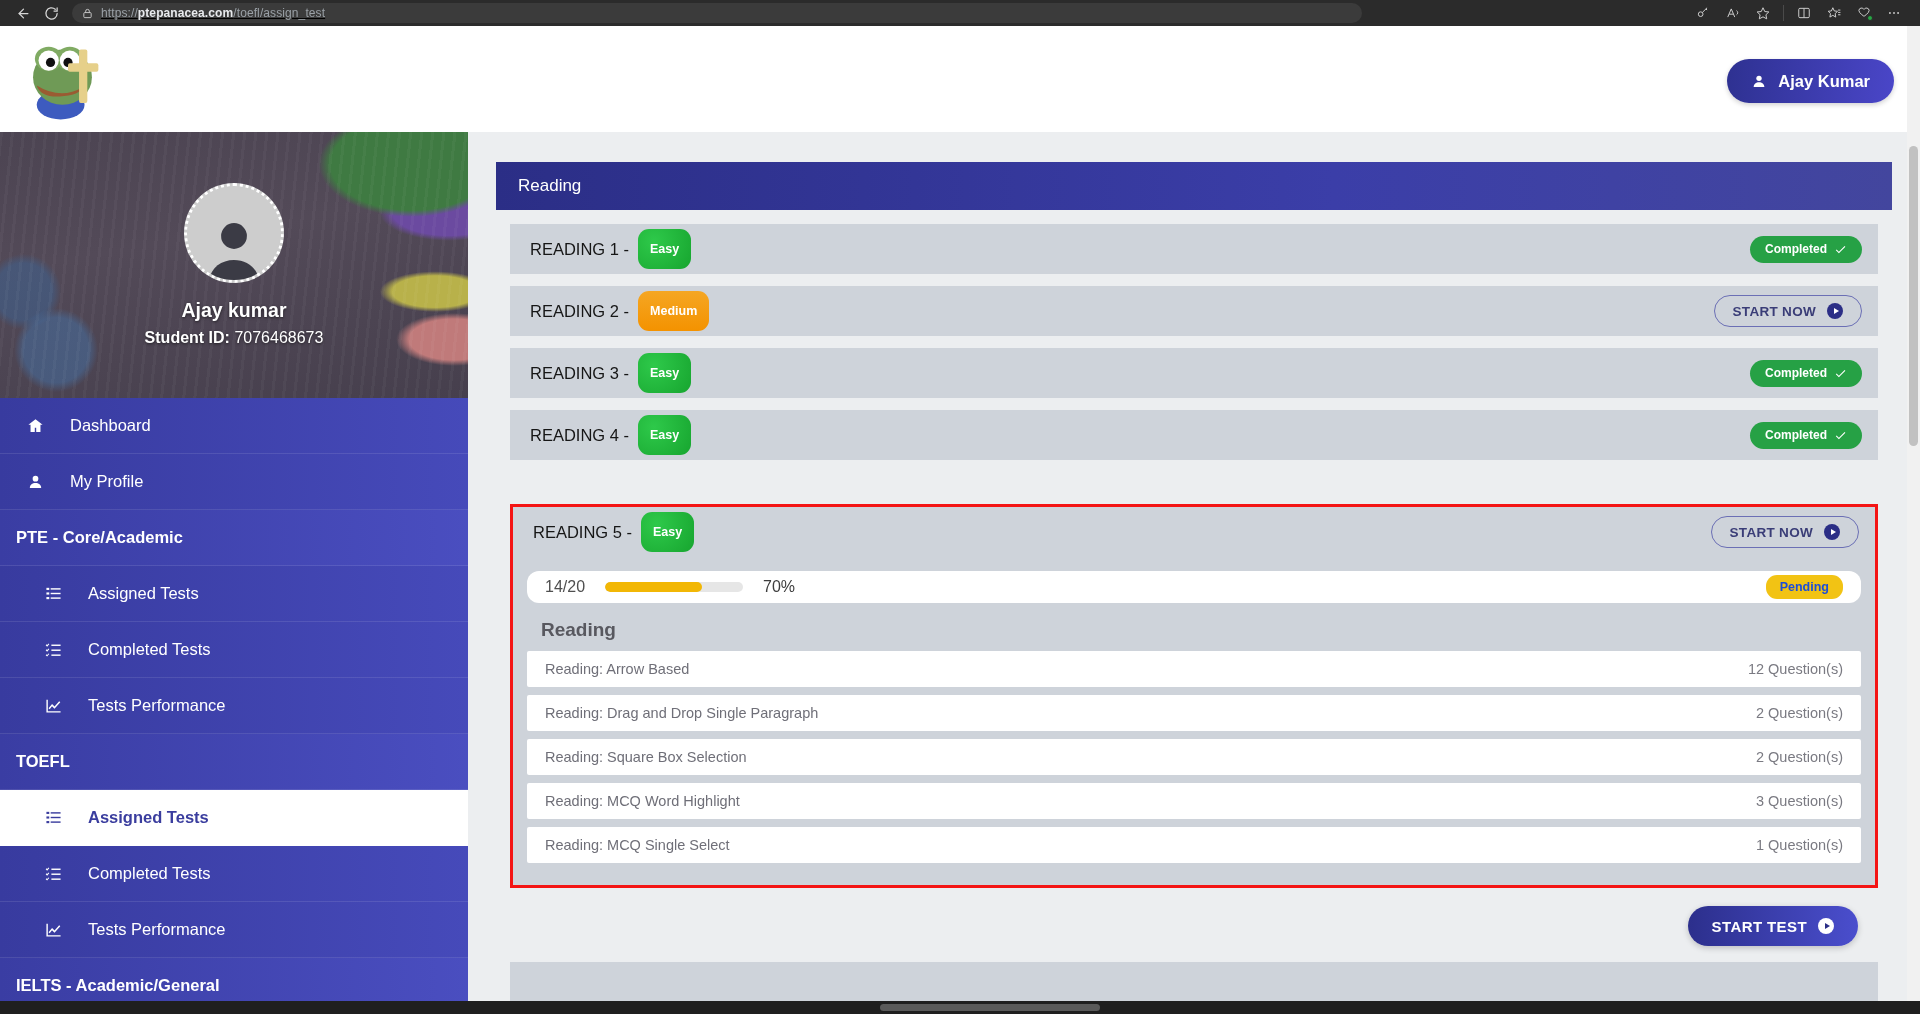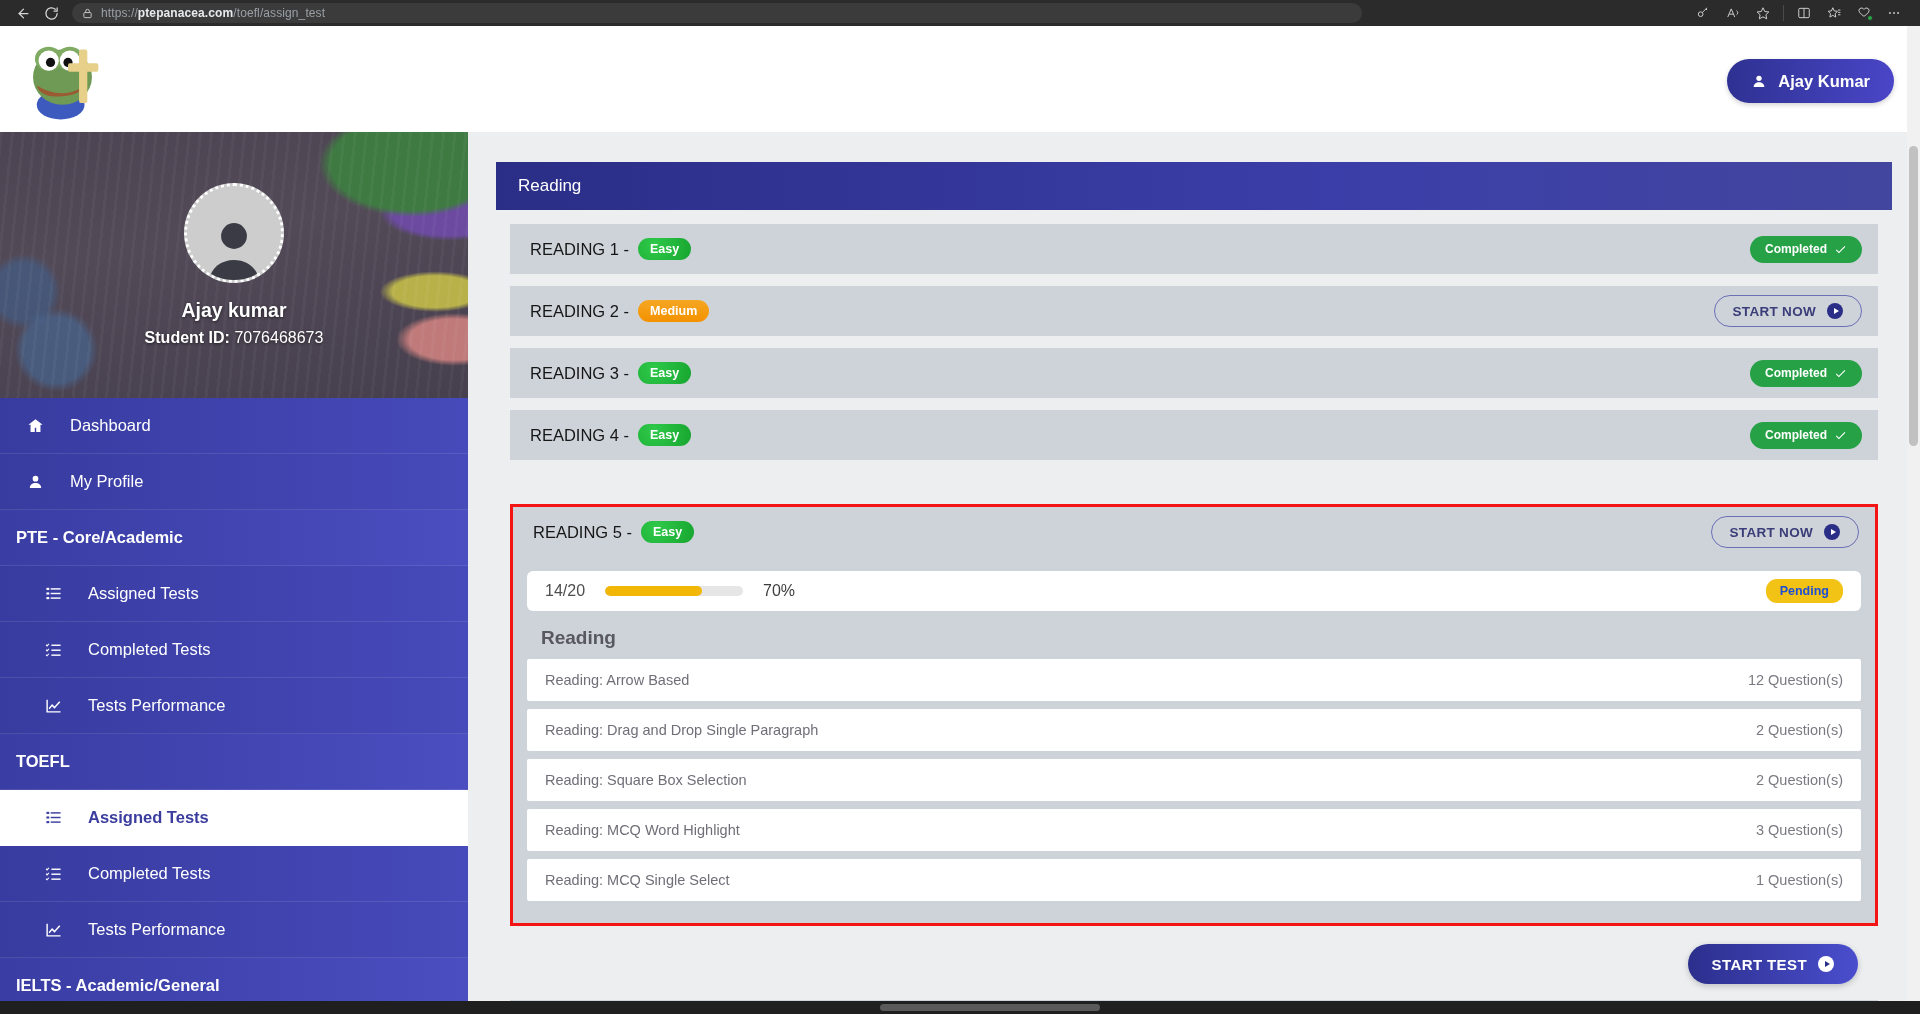--- a/index.html
+++ b/index.html
@@ -11,20 +11,21 @@
 
   
   .browser-bar {
     height: 26px;
     background: #2b2b2b;
     display: flex;
     align-items: center;
     padding: 0 10px;
     gap: 2px;
     position: relative;
+    text-decoration: underline;
   }
   .nav-btn {
     width: 26px; height: 22px;
     display: flex; align-items: center; justify-content: center;
     color: #d6d6d6;
     border-radius: 4px;
   }
   .nav-btn svg { width: 15px; height: 15px; }
   .urlbar {
     flex: 0 0 auto;
@@ -255,21 +256,21 @@
     margin-bottom: 12px;
     position: relative;
   }
   .test-name {
     font-size: 16.5px;
     color: #161616;
     display: flex; align-items: center; gap: 9px;
   }
   .pill {
     display: inline-flex; align-items: center; justify-content: center;
-    height: 22px; padding: 0 12px;
+    height: 40px; padding: 0 12px;
     border-radius: 11px;
     font-size: 12.5px; font-weight: 700;
     color: #fff;
   }
   .pill.easy { background: radial-gradient(circle at 30% 30%, #2ec94a, #17a52f); }
   .pill.medium { background: linear-gradient(180deg,#f5a623,#f49200); }
   .pill.pending { background: #f2c314; color: #1d4ed8; padding: 0 14px; height: 24px; }
 
   .row-right { margin-left: auto; display: flex; align-items: center; }
   .btn-completed {
@@ -314,22 +315,22 @@
     background: #ced3da;
     margin-bottom: 0;
     position: relative;
     margin-top: 44px;
   }
   .expanded .test-row { margin-bottom: 0; }
   .exp-inner { padding: 0 14px 14px 14px; background: #ced3da; }
 
   .score-bar {
     background: #fff;
-    border-radius: 6px;
-    height: 40px;
+    border-radius: 12px;
+    height: 32px;
     display: flex; align-items: center;
     padding: 0 18px;
     margin-top: 14px;
   }
   .score-text { font-size: 16px; color: #4f4f4f; }
   .progress-track {
     width: 138px; height: 10px;
     background: #e6e6e6;
     border-radius: 5px;
     margin: 0 20px;
@@ -337,21 +338,21 @@
   }
   .progress-fill { height: 100%; background: #f2b705; border-radius: 5px; }
   .score-pct { font-size: 16px; color: #3d3d3d; }
 
   .sec-title {
     font-size: 19px; font-weight: 700; color: #58585f;
     margin: 16px 0 10px 14px;
   }
   .q-row {
     background: #fff;
-    height: 42px;
+    height: 36px;
     display: flex; align-items: center;
     padding: 16px 18px;
     margin-bottom: 8px;
     border-radius: 2px;
     font-size: 14.5px;
     color: #6f6f78;
   }
   .q-count { margin-left: auto; color: #7a7a82; font-size: 14.5px; }
 
   .start-test-wrap {

